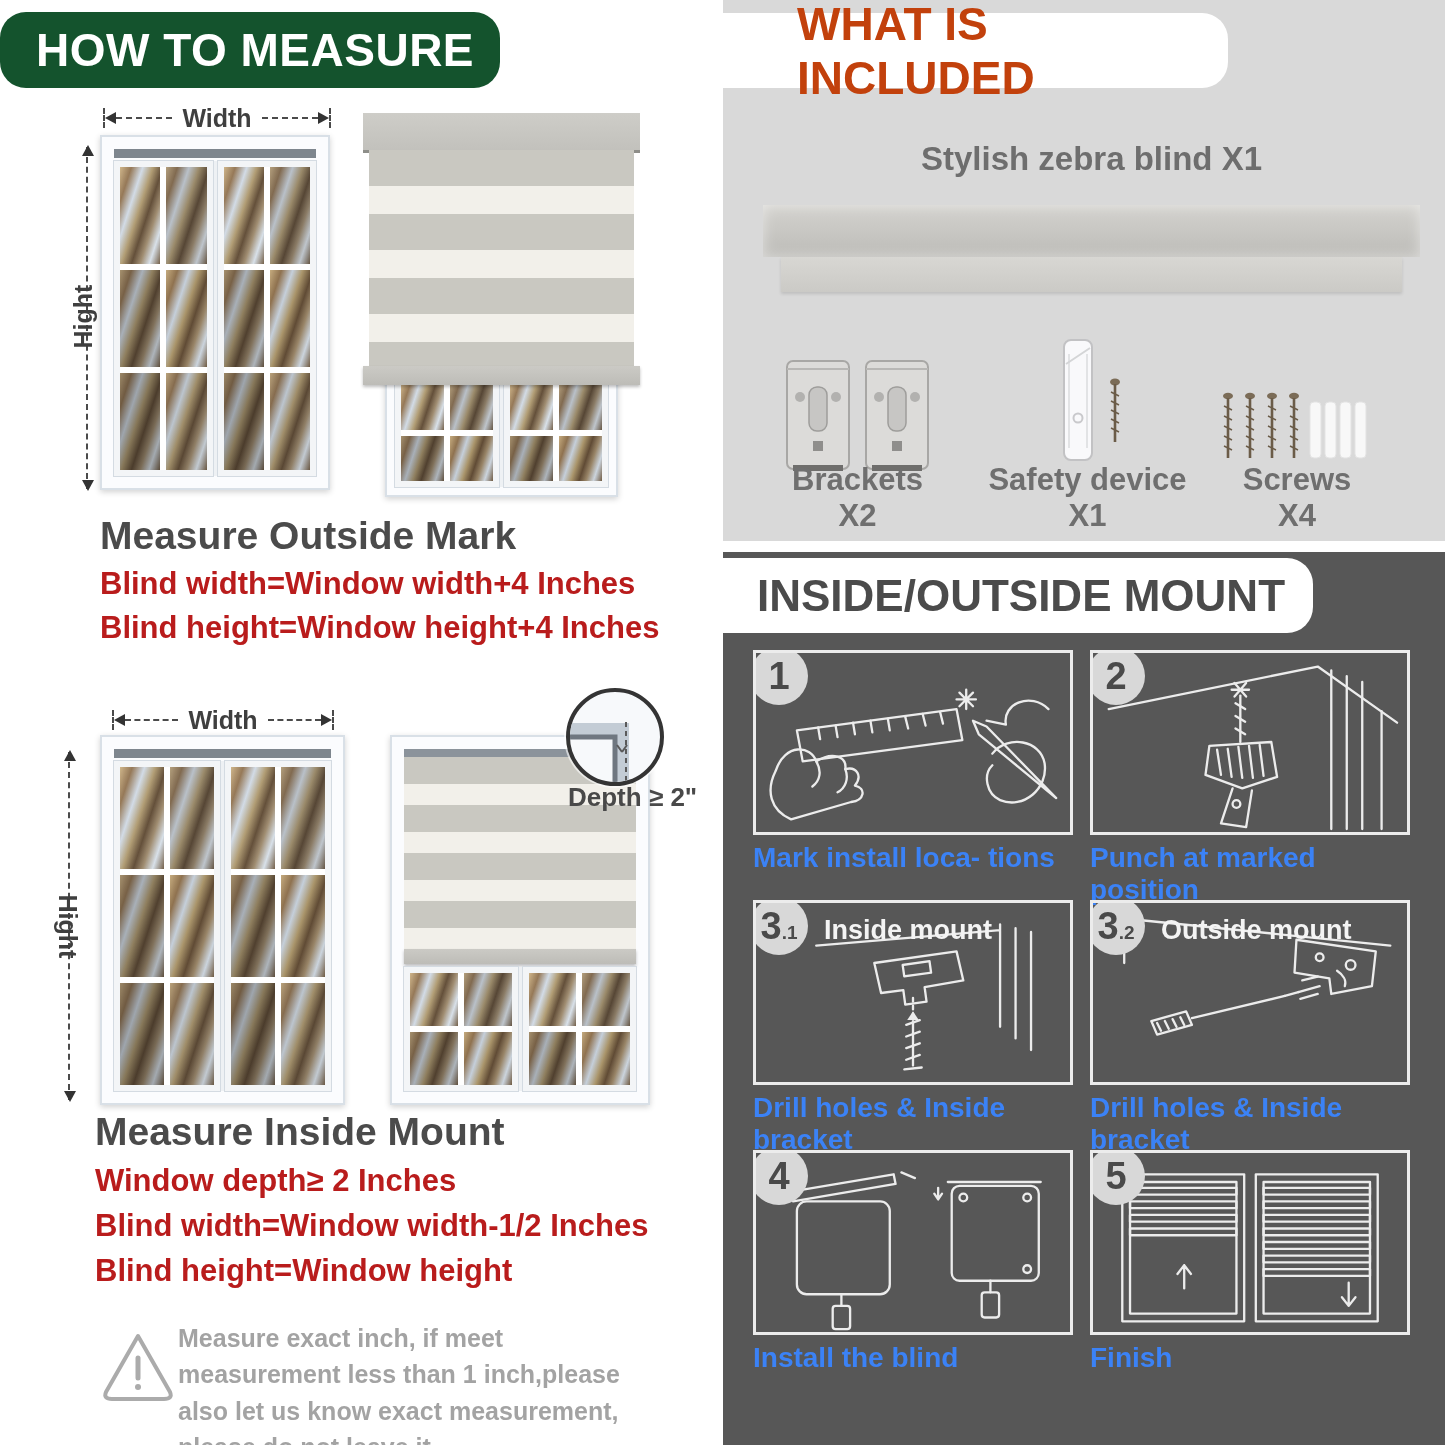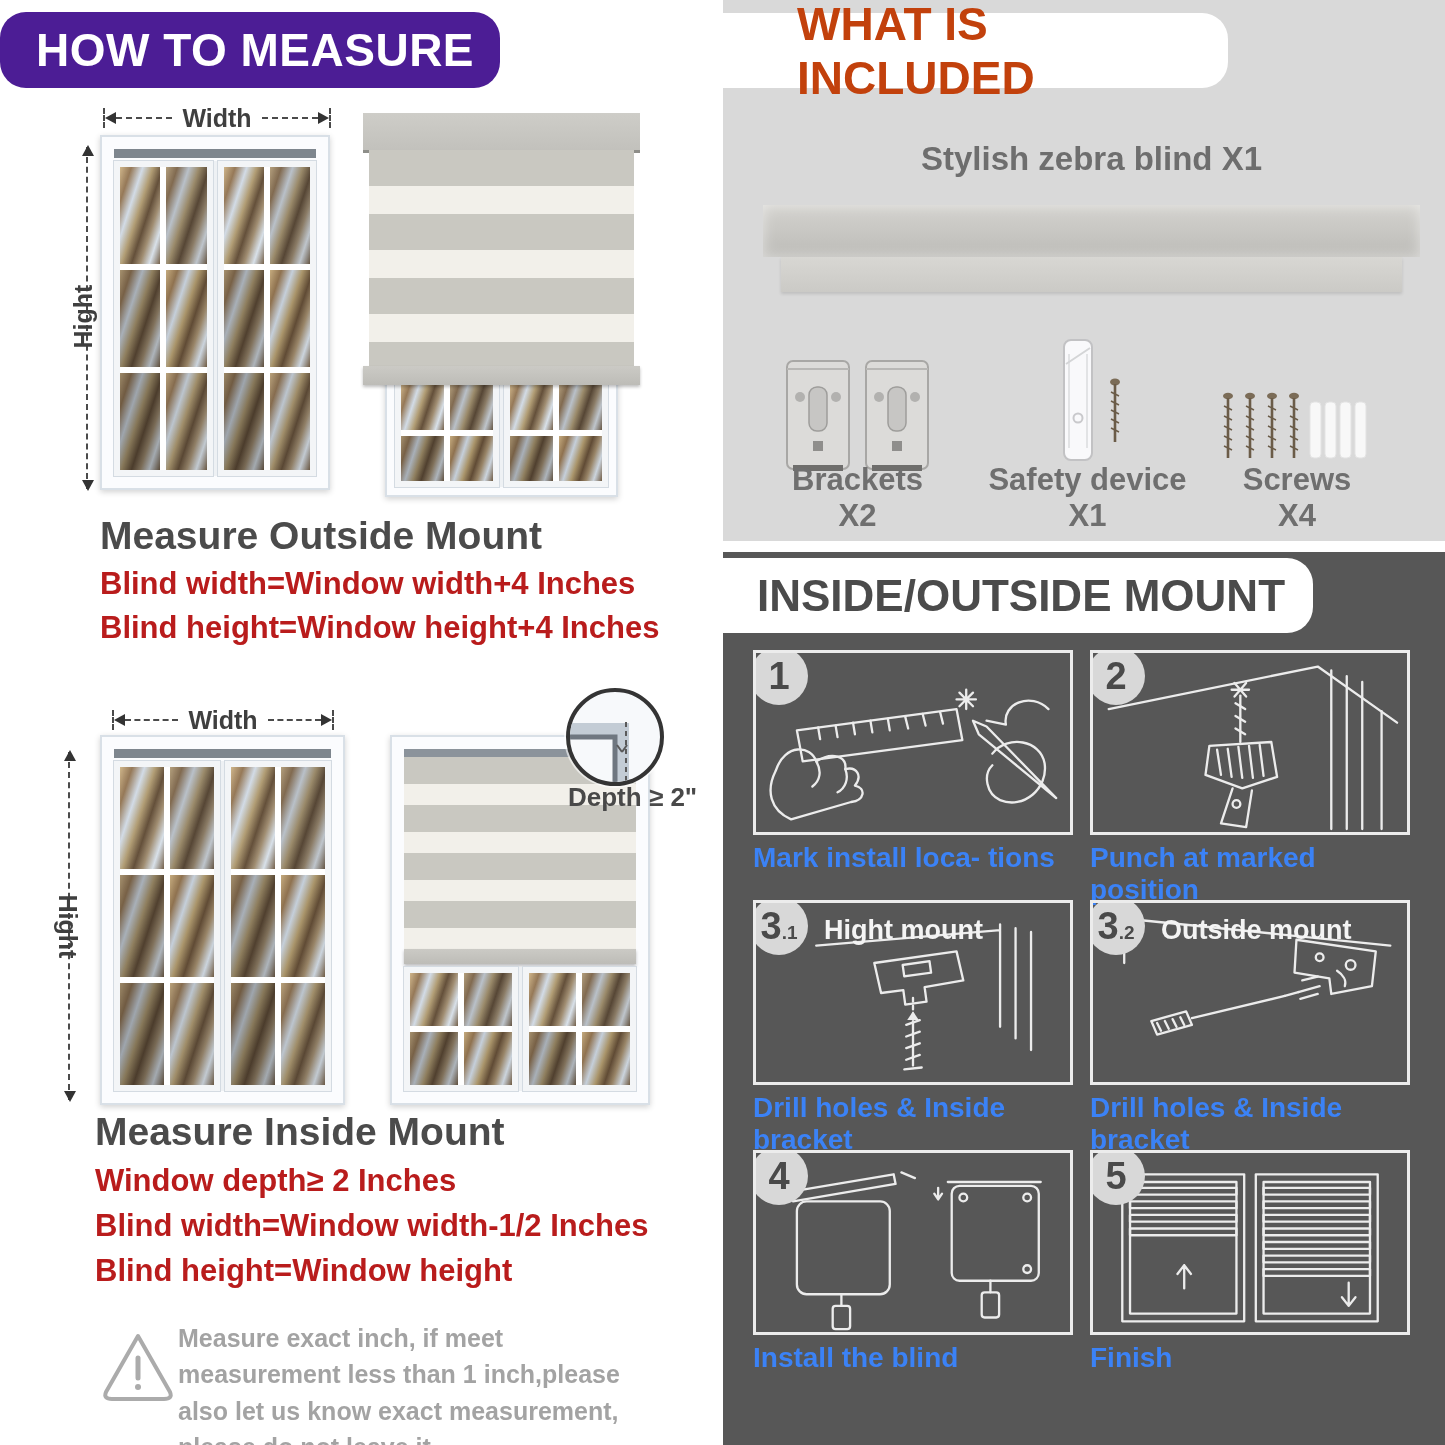--- a/index.html
+++ b/index.html
@@ -1,21 +1,21 @@
 <!DOCTYPE html>
 <html><head>
 <meta charset="utf-8">
 <style>
   html,body{margin:0;padding:0;background:#fff;}
   .page{position:relative;width:1445px;height:1445px;background:#fff;overflow:hidden;
         font-family:"Liberation Sans",sans-serif;}
   .abs{position:absolute;}
 
   
-  .hdr-gray{left:0;top:12px;width:500px;height:76px;background:#4c1d95;border-radius:26px;
+  .hdr-gray{left:0;top:12px;width:500px;height:76px;background:#14532d;border-radius:26px;
             display:flex;align-items:center;padding-left:36px;box-sizing:border-box;}
   .hdr-gray span{color:#ffffff;font-size:46px;font-weight:bold;letter-spacing:.5px;}
   .hdr-white{height:75px;background:#ffffff;border-radius:0 26px 26px 0;
              display:flex;align-items:center;padding-left:34px;box-sizing:border-box;}
   .hdr-white.included{left:723px;top:13px;width:505px;}
   .hdr-white.included span{color:#c2410c;font-size:46px;font-weight:bold;margin-left:40px;}
   .hdr-white.mount{left:723px;top:558px;width:590px;}
   .hdr-white.mount span{color:#4b4b4b;font-size:44px;font-weight:bold;}
 
   
@@ -158,21 +158,21 @@
           <div class="pane"></div>
             <div class="pane"></div>
         </div>
       </div>
     </div>
     <div class="abs headrail" style="left:0;top:0;width:277px;height:37px;"></div>
     <div class="abs stripes" style="left:6px;top:37px;width:265px;height:218px;"></div>
     <div class="abs bottomrail" style="left:0;top:253px;width:277px;height:19px;"></div>
   </div>
 
-  <div class="abs title-dark" style="left:100px;top:514px;">Measure Outside Mount</div>
+  <div class="abs title-dark" style="left:100px;top:514px;">Measure Outside Mark</div>
   <div class="abs formula" style="left:100px;top:566px;">Blind width=Window width+4 Inches</div>
   <div class="abs formula" style="left:100px;top:610px;">Blind height=Window height+4 Inches</div>
 
   <div class="abs dim-h" style="left:112px;top:708px;width:222px;">
     <div class="endtick"></div>
     <div class="tri left"></div>
     <div class="bar"></div>
     <div class="lbl">Width</div>
     <div class="bar"></div>
     <div class="tri right"></div>
@@ -372,21 +372,21 @@
       <path d="M160 168 L160 122"></path>
       <path d="M153 162 l14 -5 m-14 -7 l14 -5 m-14 -7 l14 -5 m-14 -7 l14 -5"></path>
       <path d="M151 172 L169 170"></path>
       <path d="M160 112 l-6 9 h12 Z" class="fillw"></path>
       <path d="M160 118 L160 98" stroke-dasharray="4 4"></path>
     </svg>
     <div class="badge">
       <span class="n">3</span>
         <span class="s">.1</span>
     </div>
-    <div class="step-title">Hight mount</div>
+    <div class="step-title">Inside mount</div>
   </div>
   <div class="caption" style="left:753px;top:1092px;">Drill holes &amp;  Inside bracket</div>
 
   <div class="step-panel" style="left:1090px;top:900px;">
     <svg class="lineart" viewBox="0 0 320 185">
       <path d="M30 16 L305 44 M30 16 L30 62"></path>
       <path d="M208 38 L290 50 L286 86 L244 94 L242 78 L206 72 Z"></path>
       <circle cx="264" cy="64" r="5"></circle>
         <circle cx="232" cy="56" r="4"></circle>
       <path d="M250 70 C256 74 260 80 258 86"></path>

